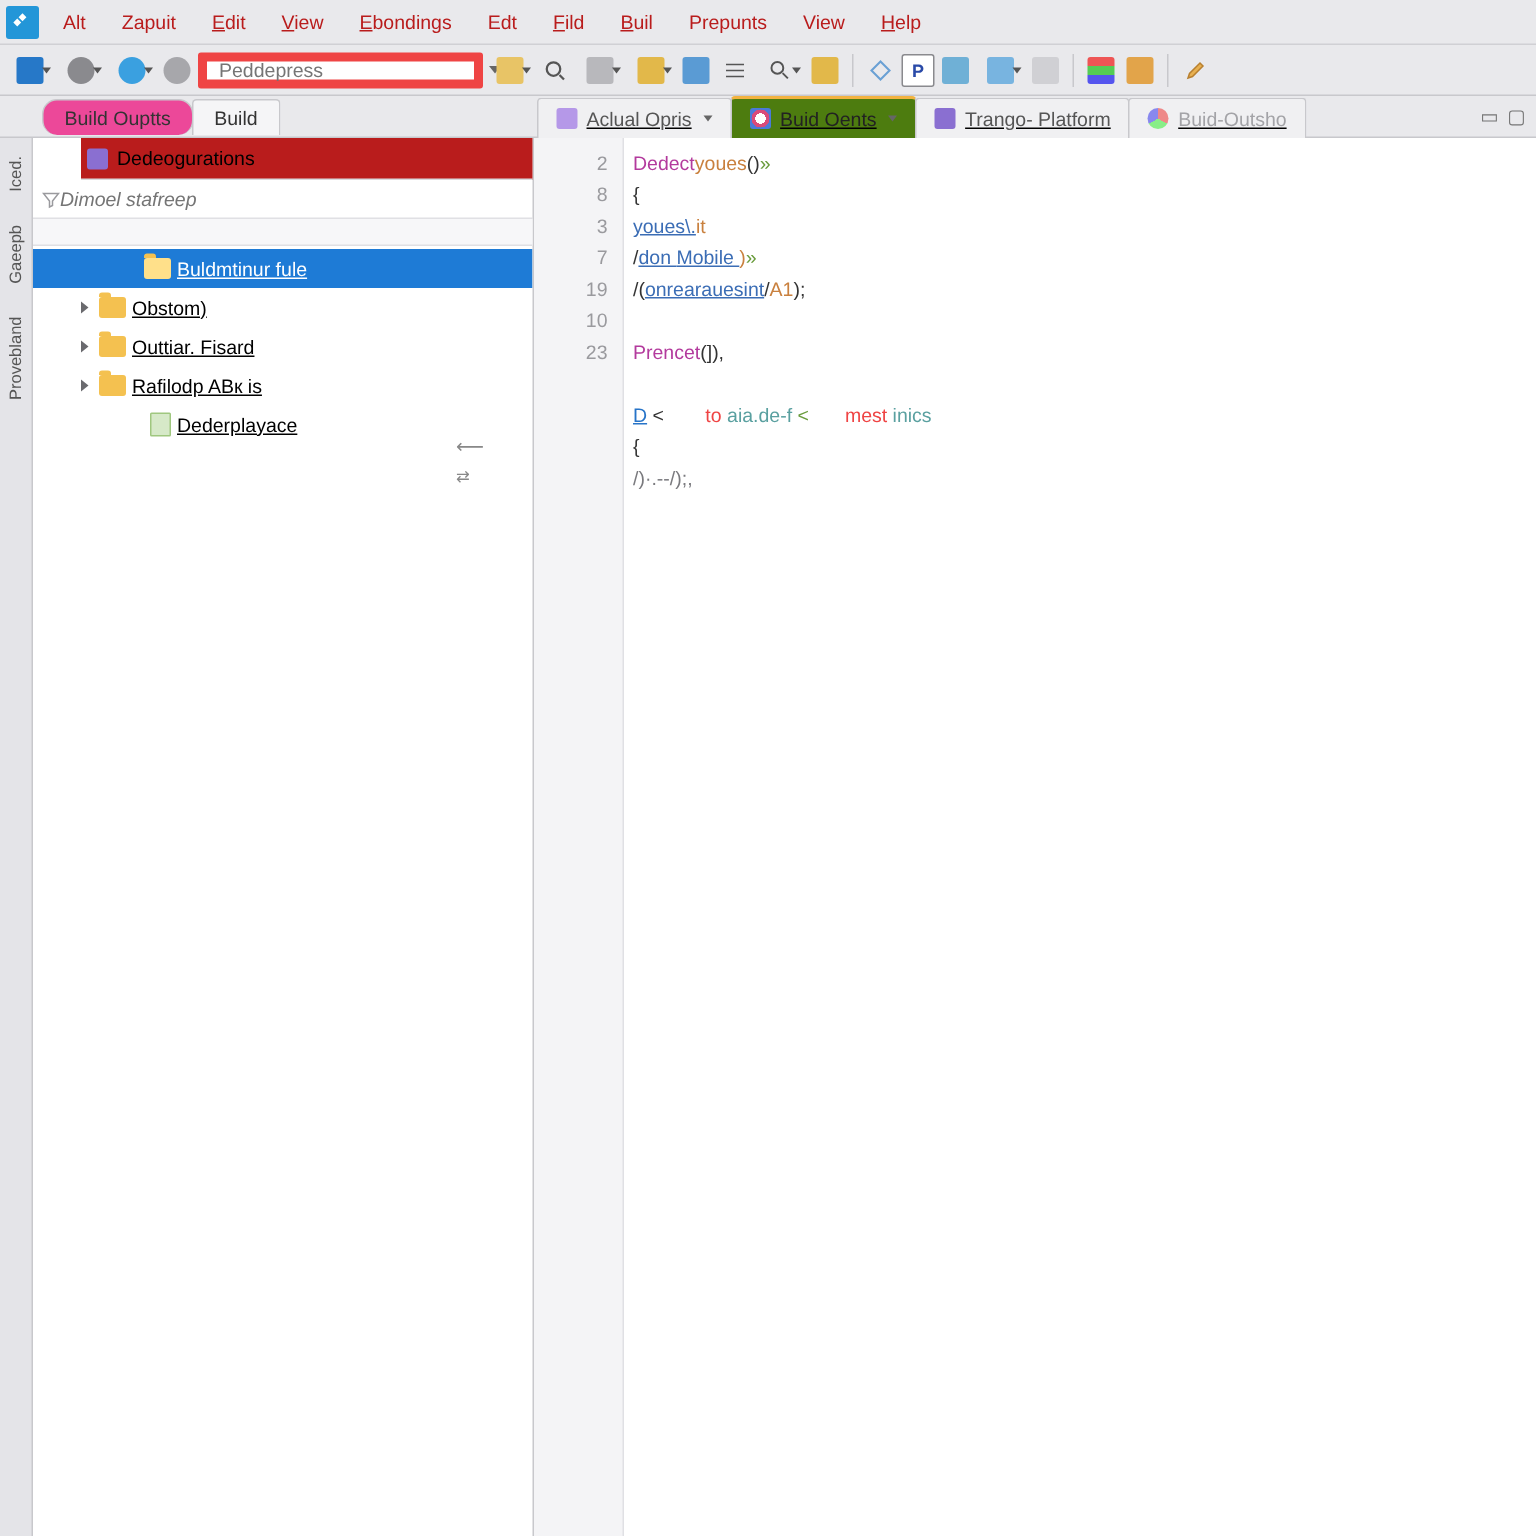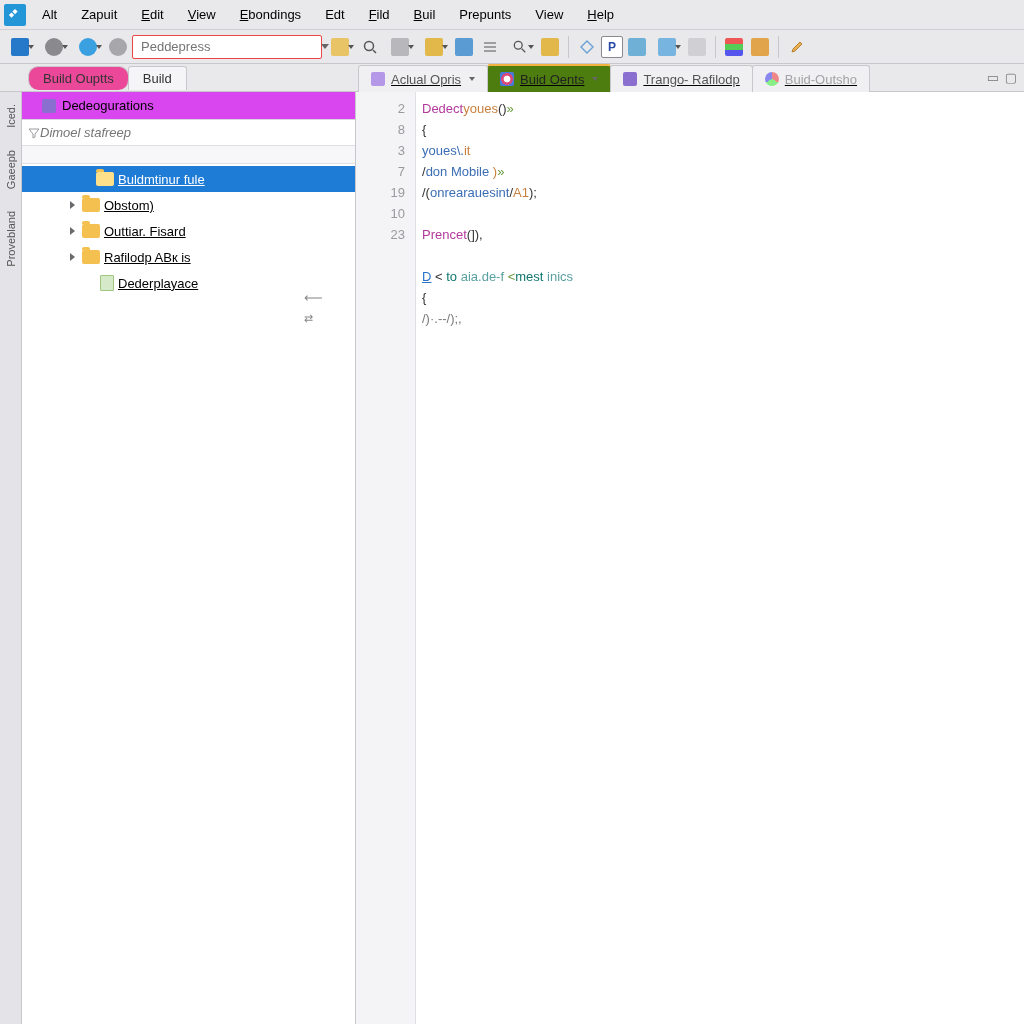--- a/index.html
+++ b/index.html
@@ -2,86 +2,86 @@
 <html><head>
 <meta charset="utf-8">
 <style>
 * { margin: 0; padding: 0; box-sizing: border-box; font-family: "Segoe UI", Tahoma, sans-serif; font-size: 13px; user-select: none; }
 html, body { width: 1024px; height: 1024px; overflow: hidden; background: #e9e9ec; }
 
 
 .menubar { display: flex; align-items: center; height: 30px; background: #e9e9ec; padding: 0 2px; border-bottom: 1px solid #d0d0d4; }
 .menubar .app-icon { width: 22px; height: 22px; background: #2396d8; border-radius: 2px; display:flex; align-items:center; justify-content:center; margin: 0 4px 0 2px; }
 .menubar .app-icon svg { width:14px; height:14px; }
-.menu-item { padding: 4px 12px; color: #000000; cursor: default; }
+.menu-item { padding: 4px 12px; color: #b91c1c; cursor: default; }
 .menu-item .ul { text-decoration: underline; }
 
 
 .toolbar { display:flex; align-items:center; height: 34px; background: #e9e9ec; padding: 0 4px; gap:2px; border-bottom: 1px solid #c8c8cc; }
 .tbtn { width: 24px; height: 24px; display:flex; align-items:center; justify-content:center; border-radius:2px; cursor:default; }
 .tbtn.drop { width: 32px; position:relative; }
 .tbtn .caret { position:absolute; right:2px; top:50%; transform:translateY(-50%); border-left:3px solid transparent; border-right:3px solid transparent; border-top:4px solid #555; }
 .tb-sep { width:1px; height:22px; background:#c8c8cc; margin:0 4px; }
-.search-box { display:flex; align-items:center; width:190px; height:24px; background:#fff; border:1px solid #ef4444; border-radius:2px; padding:0 4px; gap:4px; }
+.search-box { display:flex; align-items:center; width:190px; height:24px; background:#fff; border:6px solid #ef4444; border-radius:2px; padding:0 4px; gap:4px; }
 .search-box input { border:none; outline:none; flex:1; font-size:13px; background:transparent; }
 .search-box .s-caret { border-left:4px solid transparent; border-right:4px solid transparent; border-top:5px solid #666; margin-left:auto; }
 .tool-icon { width:18px; height:18px; display:inline-block; border-radius:2px; }
 
 
 .panel-tabs { display:flex; align-items:center; height:28px; background:#e9e9ec; border-bottom:1px solid #c8c8cc; padding-left:28px; }
 .panel-tab { padding:4px 14px; border:1px solid #c8c8cc; border-bottom:none; background:#f5f5f7; margin-right:-1px; border-radius:3px 3px 0 0; color:#333; }
 .panel-tab.active { background:#ec4899;border-radius:10px; }
 .panel-tab-controls { margin-left:auto; display:flex; gap:4px; padding-right:6px; }
 .pt-ctrl { width:14px; height:14px; color:#777; cursor:default; display:flex; align-items:center; justify-content:center; }
 
 
 .main { display:flex; height: calc(1024px - 30px - 34px - 28px); }
 .leftbar { width: 22px; background:#e4e4e8; border-right:1px solid #c8c8cc; display:flex; flex-direction:column; align-items:center; padding-top:6px; gap:10px; }
 .leftbar-label { writing-mode:vertical-rl; transform:rotate(180deg); font-size:11px; color:#555; padding:6px 0; }
 
 .sidebar { width:334px; background:#fff; border-right:1px solid #c8c8cc; display:flex; flex-direction:column; }
-.side-header { display:flex; align-items:center; height:28px; padding:0 20px; background:#d946ef; border-bottom:1px solid #d9d9dd; gap:6px; }
+.side-header { display:flex; align-items:center; height:28px; padding:0 4px; background:#b91c1c; border-bottom:1px solid #d9d9dd; gap:6px;margin-left:32px; }
 .side-header-icon { width:14px; height:14px; background:#8a6fd1; border-radius:2px; }
 .side-filter { display:flex; align-items:center; height:26px; border-bottom:1px solid #e0e0e4; padding:0 6px; }
 .side-filter input { border:none; outline:none; flex:1; font-style:italic; color:#9a9a9e; background:transparent; }
 .ruler { height:18px; background:#f7f7f9; border-bottom:1px solid #e0e0e4; position:relative; }
 
 .tree { flex:1; overflow:auto; padding-top:2px; }
 .tree-row { display:flex; align-items:center; height:26px; padding:0 4px 0 4px; gap:4px; white-space:nowrap;text-decoration:underline; }
 .tree-row.sel { background:#1e7bd6; color:#fff; }
 .tree-row .tw { width:12px; height:12px; display:flex; align-items:center; justify-content:center; }
 .tree-row .tw::before { content:""; border-top:4px solid transparent; border-bottom:4px solid transparent; border-left:5px solid #6a6a6e; }
 .tree-row.nochild .tw::before { display:none; }
 .tree-row .folder { width:18px; height:14px; background:#f4c150; border-radius:2px; position:relative; }
 .tree-row .folder::before { content:""; position:absolute; top:-3px; left:0; width:8px; height:3px; background:#f4c150; border-radius:2px 2px 0 0; }
 .tree-row .file { width:14px; height:16px; background:#d6e9c8; border:1px solid #9fc77f; border-radius:1px; }
 .tree-row.sel .folder { background:#ffe08a; }
 .tree-row .label { font-size:13px; }
-.indent-1 { padding-left: 28px; margin-left: 16px; }
+.indent-1 { padding-left: 28px; }
 .indent-2 { padding-left: 58px; }
 .indent-3 { padding-left: 62px; }
 
 
 .editor-area { flex:1; background:#fff; display:flex; flex-direction:column; }
 .etab { display:flex; align-items:center; height:27px; padding:0 12px; gap:6px; border:1px solid #c8c8cc; border-bottom:none; background:#f0f0f2; margin-right:-1px; border-radius:3px 3px 0 0; color:#555; }
 .etab.active { background:#4d7c0f; color:#222; border-top:2px solid #f2b340; height:28px; }
 .etab .eicon { width:14px; height:14px; border-radius:2px; }
 .etab .caret { border-left:3px solid transparent; border-right:3px solid transparent; border-top:4px solid #666; margin-left:2px; }
 
 .code-wrap { flex:1; display:flex; }
 .gutter { width:60px; background:#f4f4f6; border-right:1px solid #e0e0e4; text-align:right; padding:6px 10px 0 0; color:#9a9a9e; font-family: Consolas, monospace; font-size:13px; line-height:21px; }
 .gutter .gl { height:21px; }
 .code { flex:1; padding:6px 0 0 6px; font-family: Consolas, monospace; font-size:15px; line-height:21px; }
 .code .ln { height:21px; white-space:pre; }
 .tok-kw { color:#b33a9d;margin-top:16px; }
 .tok-fn { color:#c9803e; }
-.tok-id { color:#3b6db5; }
+.tok-id { color:#3b6db5;text-decoration:underline; }
 .tok-pl { color:#333; }
 .tok-op { color:#6a9c3d; }
-.tok-cmt { color:#0f766e; }
+.tok-cmt { color:#ef4444;margin-left:24px; }
 .tok-str { color:#7a7a7e; }
 .tok-lnk { color:#2774c8; text-decoration:underline; }
 .tok-tag { color:#5aa0a0; }
 
 .gutter-arrows { position:relative; }
 .back-arrow { position:absolute; left:-52px; top:0; color:#888; }
 
 
 .abs-tabs { position:absolute; top:64px; left:358px; display:flex; align-items:flex-end; height:28px;text-decoration:underline; }
 </style>
@@ -218,21 +218,21 @@
     <span>Aclual Opris</span>
     <span class="caret"></span>
   </div>
   <div class="etab active">
     <span class="eicon" style="background:radial-gradient(circle,#fff 35%,#d94a7a 36% 60%,#4a7ad9 61%)"></span>
     <span>Buid Oents</span>
     <span class="caret"></span>
   </div>
   <div class="etab">
     <span class="eicon" style="background:#8a6fd1"></span>
-    <span>Trango- Rafilodp</span>
+    <span>Trango- Platform</span>
   </div>
   <div class="etab" style="color:#a3a3a7">
     <span class="eicon" style="background:conic-gradient(#e88 0 120deg,#8e8 120deg 240deg,#88e 240deg);border-radius:50%"></span>
     <span>Buid-Outsho</span>
   </div>
 </div>
 
 <div class="main">
 
   <div class="leftbar">

